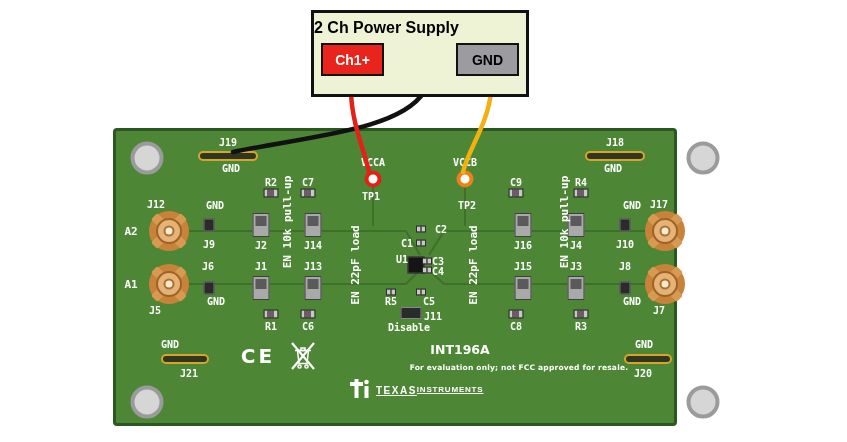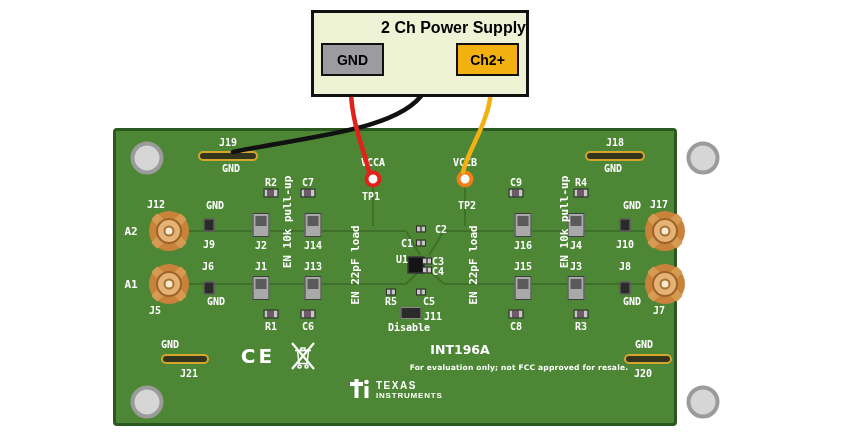--- a/index.html
+++ b/index.html
@@ -2,21 +2,21 @@
 <html><head>
 <meta charset="utf-8">
 <style>
   html,body{margin:0;padding:0;background:#fff;}
   .stage{position:relative;width:847px;height:442px;background:#ffffff;overflow:hidden;
          font-family:"DejaVu Sans",sans-serif;}
 
   
   .psu{position:absolute;left:311px;top:10px;width:218px;height:87px;background:#edf3d4;
        border:3px solid #111;box-sizing:border-box;z-index:10;}
-  .psu-title{text-align:right;font:bold 16px "Liberation Sans",sans-serif;color:#000;margin-top:6px;}
+  .psu-title{text-align:left;font:bold 16px "Liberation Sans",sans-serif;color:#000;margin-top:6px;}
   .psu-terminals{display:flex;justify-content:space-between;padding:6px 7px 0;}
   .term{width:63px;height:33px;border:2px solid #111;box-sizing:border-box;display:flex;
         align-items:center;justify-content:center;font:bold 14px "Liberation Sans",sans-serif;}
   .term-ch1{background:#e8241c;color:#fff;}
   .term-gnd{background:#9c9ca0;color:#000;}
   .term-ch2{background:#f3b011;color:#000;}
 
   .wires{position:absolute;left:0;top:0;z-index:5;pointer-events:none;}
 
   
@@ -64,21 +64,21 @@
   .ic{position:absolute;width:15px;height:15px;transform:translate(-50%,-50%);background:#151515;
       border:1px solid #4a4a4a;z-index:2;}
   .jmp-h{position:absolute;width:19px;height:10px;transform:translate(-50%,-50%);background:#2b2b2b;
          border:1px solid #888;z-index:2;}
 
   .label-box{position:absolute;left:232px;top:210px;width:75px;height:21px;background:#fcfcfc;
              border-radius:2px;display:flex;align-items:center;justify-content:center;
              color:#c9c9c9;font:bold 9px "DejaVu Sans",sans-serif;z-index:2;}
   .weee{position:absolute;left:174px;top:210px;z-index:2;}
   .ti{position:absolute;left:234px;top:248px;display:flex;align-items:center;gap:6px;color:#fff;z-index:3;}
-  .ti-text{display:flex;flex-direction:column;line-height:1.05;}
+  .ti-text{display:flex;flex-direction:row;line-height:1.05;text-decoration:underline;}
   .ti-t1{font:bold 10px "Liberation Sans",sans-serif;letter-spacing:1.5px;}
   .ti-t2{font:bold 8px "Liberation Sans",sans-serif;letter-spacing:.8px;}
 </style>
 </head>
 <body>
 
 <div class="stage">
 
   <div class="board">
 
@@ -278,18 +278,18 @@
 
   <svg class="wires" width="847" height="442">
     <path d="M424 92 C 400 130, 310 136, 233 152" stroke="#111111" stroke-width="4.5" fill="none" stroke-linecap="round"></path>
     <path d="M351 92 C 352 125, 365 152, 369 172" stroke="#e32119" stroke-width="4.5" fill="none" stroke-linecap="round"></path>
     <path d="M491 92 C 488 124, 468 150, 463 172" stroke="#f3b011" stroke-width="4.5" fill="none" stroke-linecap="round"></path>
   </svg>
 
   <div class="psu">
     <div class="psu-title">2 Ch Power Supply</div>
     <div class="psu-terminals">
+      <div class="term term-ch1">Ch1+</div>
       <div class="term term-gnd">GND</div>
-      <div class="term term-ch2">Ch2+</div>
     </div>
   </div>
 
 </div>
 
 </body></html>

